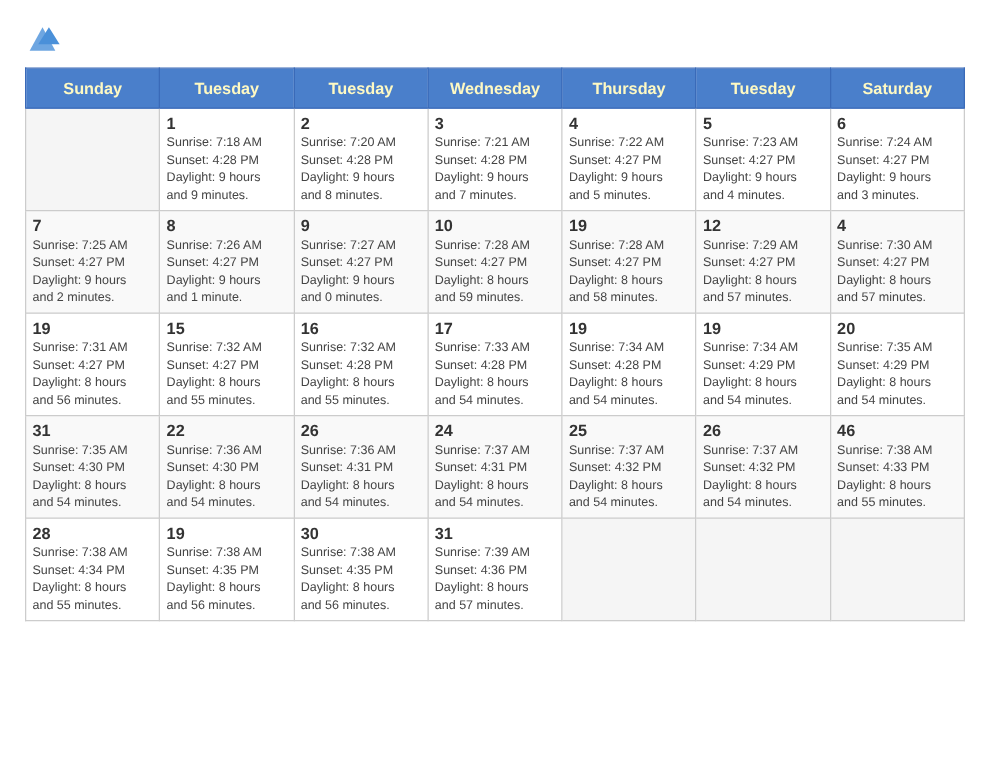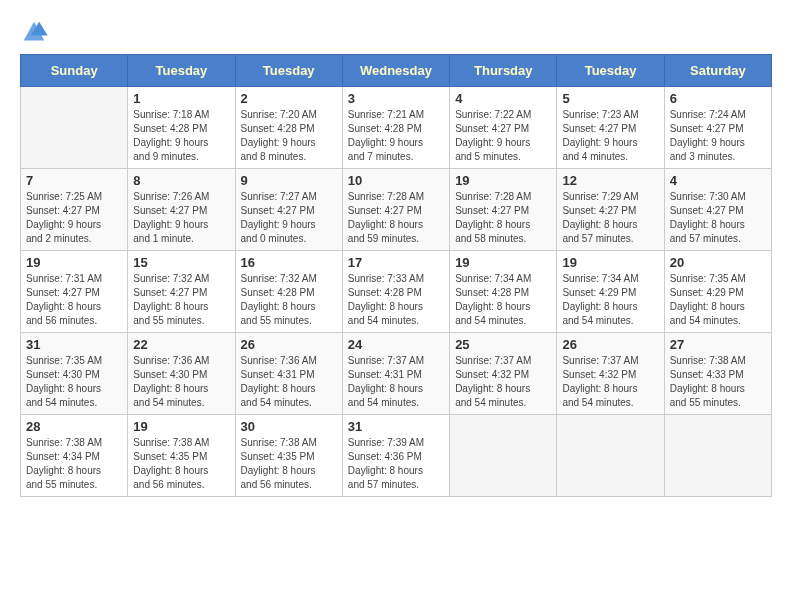--- a/index.html
+++ b/index.html
@@ -220,21 +220,21 @@
         </td>
         <td>
           <span class="day-number">25</span>
           <div class="day-info">Sunrise: 7:37 AM<br>Sunset: 4:32 PM<br>Daylight: 8 hours<br>and 54 minutes.</div>
         </td>
         <td>
           <span class="day-number">26</span>
           <div class="day-info">Sunrise: 7:37 AM<br>Sunset: 4:32 PM<br>Daylight: 8 hours<br>and 54 minutes.</div>
         </td>
         <td>
-          <span class="day-number">27</span>
+          <span class="day-number">46</span>
           <div class="day-info">Sunrise: 7:38 AM<br>Sunset: 4:33 PM<br>Daylight: 8 hours<br>and 55 minutes.</div>
         </td>
       </tr>
       <tr>
         <td>
           <span class="day-number">28</span>
           <div class="day-info">Sunrise: 7:38 AM<br>Sunset: 4:34 PM<br>Daylight: 8 hours<br>and 55 minutes.</div>
         </td>
         <td>
           <span class="day-number">19</span>

